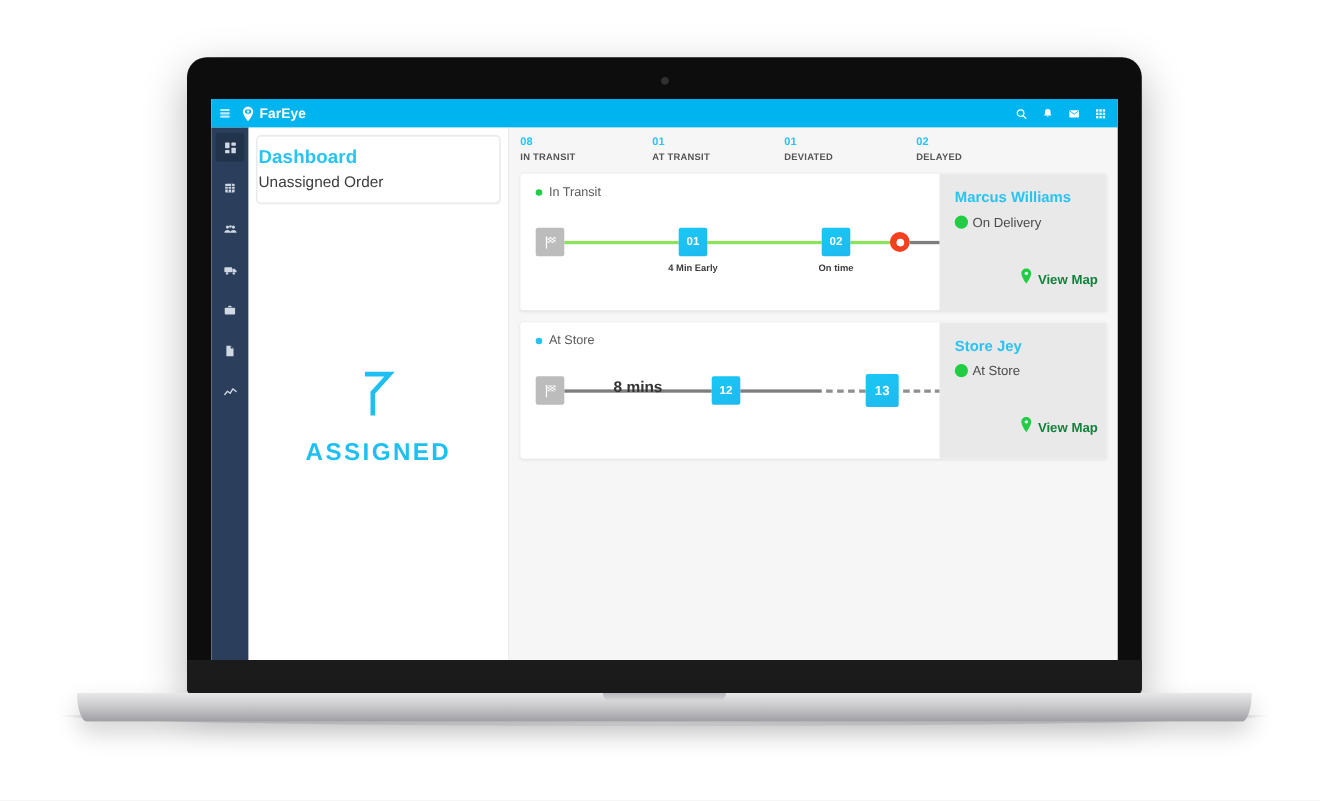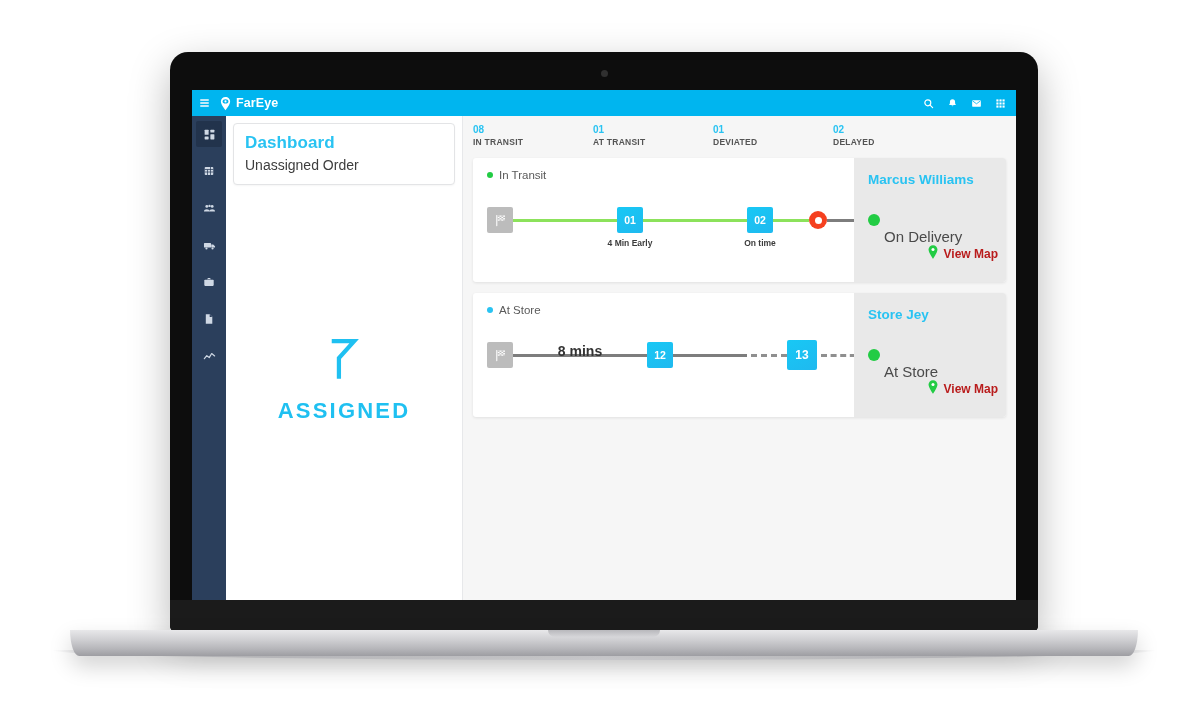--- a/index.html
+++ b/index.html
@@ -100,21 +100,21 @@
   
   #left-panel {
     width: 237px; flex:0 0 237px;
     background:#ffffff;
     border-right:1px solid #e7e8ea;
     display:flex; flex-direction:column;
     padding: 7px 7px 0 7px;
   }
   #dashboard-card {
     border:1px solid #e3e4e6; border-radius:4px;
-    background:#fff; padding:9px 11px 11px 11px;
+    background:#fff; padding:9px 11px 11px 1px;
     box-shadow: 0 1px 2px rgba(0,0,0,.04);
   }
   #dashboard-title { color:#29c3f2; font-size:17px; font-weight:700; letter-spacing:.1px; }
   #unassigned-label { color:#3d3d3d; font-size:14px; margin-top:4px; }
   #assigned-block {
     flex:1; display:flex; flex-direction:column;
     align-items:center; justify-content:center;
     padding-bottom: 26px;
   }
   #assigned-glyph { margin-bottom: 14px; }
@@ -174,26 +174,26 @@
   }
 
   .trip-right {
     width: 152px; flex:0 0 152px;
     background:#e9e9e9;
     padding: 14px 0 0 14px; position:relative;
   }
   .driver-name { color:#29c3f2; font-size:13.5px; font-weight:700; }
   .driver-status { display:flex; align-items:center; gap:4px; margin-top: 8px; }
   .driver-dot { width:12px; height:12px; border-radius:50%; background:#22cc44; flex:0 0 12px; }
-  .driver-status-text { color:#4a4a4a; font-size:15px;margin-top:33px; }
+  .driver-status-text { color:#4a4a4a; font-size:12px; }
   .view-map {
     position:absolute; right: 8px; bottom: 18px;
     display:flex; align-items:center; gap:3px;
   }
-  .view-map-label { color:#b91c1c; font-size:12px; font-weight:700; }
+  .view-map-label { color:#15803d; font-size:12px; font-weight:700; }
 </style>
 </head>
 <body>
 
 <div id="laptop-mockup">
   <div id="laptop-lid"></div>
   <div id="laptop-bezel-top">
     <div id="webcam-dot"></div>
   </div>
   <div id="laptop-bezel-bottom"></div>

